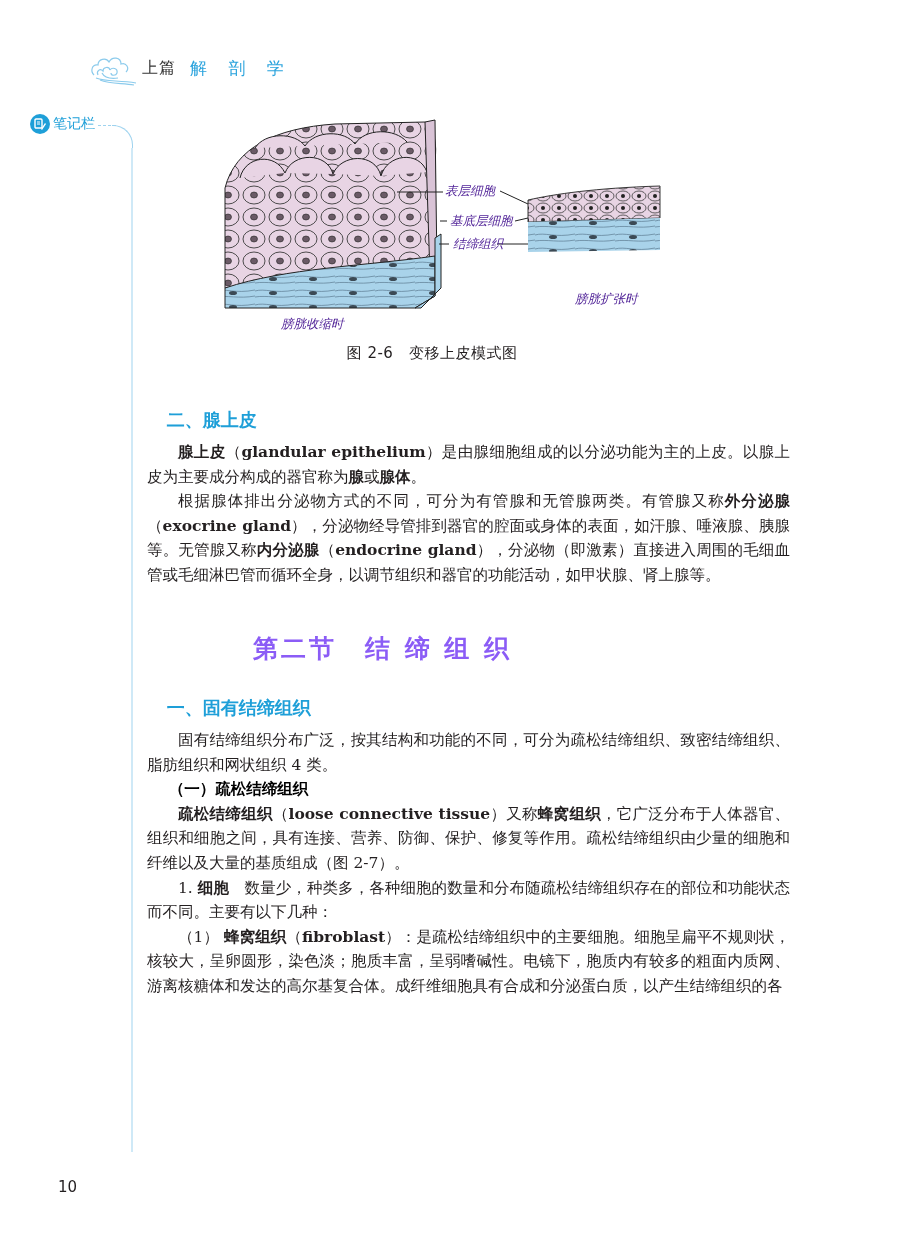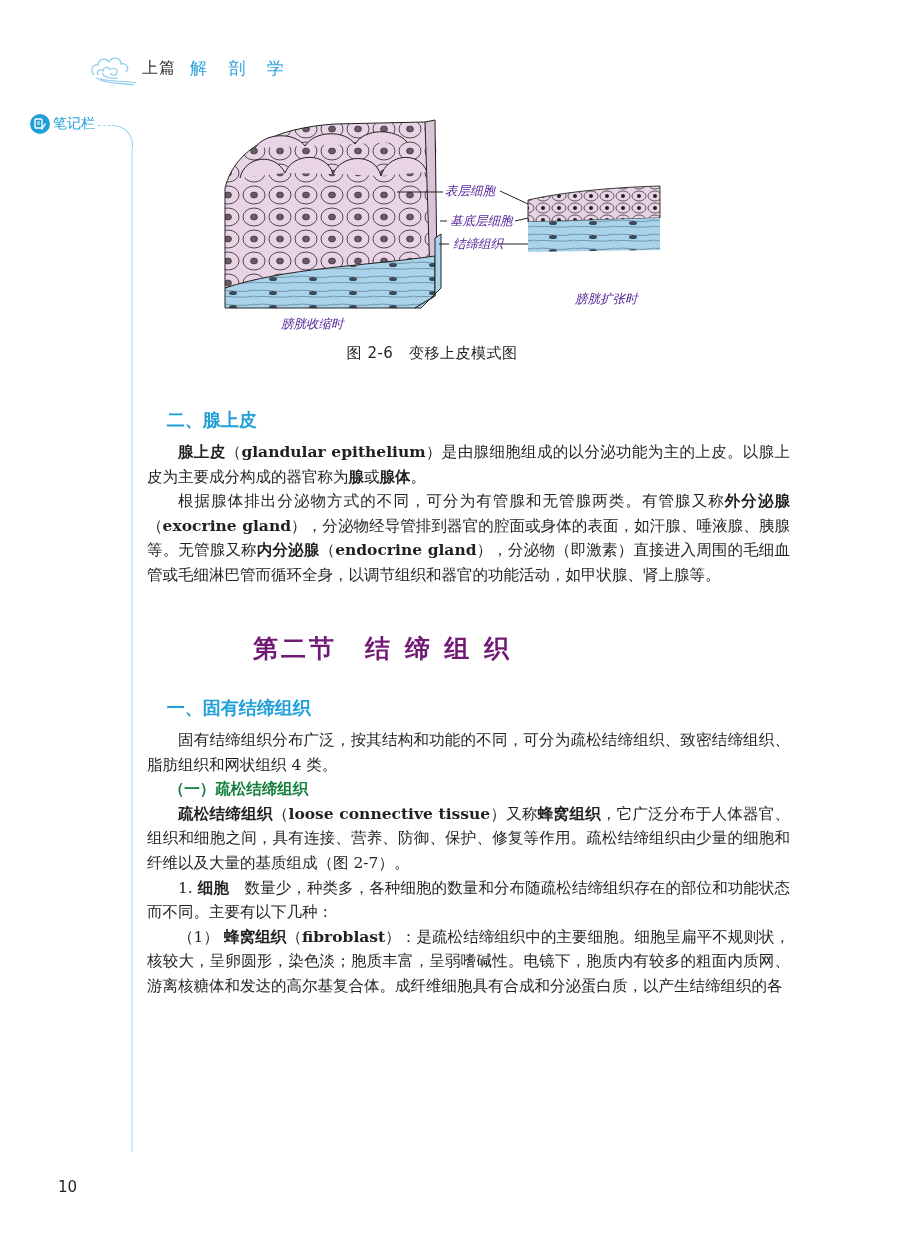--- a/index.html
+++ b/index.html
@@ -23,22 +23,22 @@
   
   .figure { position:absolute; left:215px; top:118px; width:450px; height:220px; }
   .fig-caption { position:absolute; left:0; width:864px; top:344px; text-align:center; font-size:15px; font-family:"DejaVu Sans",sans-serif; color:#231f20; letter-spacing:0.5px;}
   .fig-label { position:absolute; font-size:12.5px; color:#4c1d95; white-space:nowrap;font-style:italic; }
 
   
   .content { position:absolute; left:147px; width:643px; }
   .p { font-size:15.5px; line-height:24.6px; text-align:justify; margin:0; }
   .indent { text-indent:2em; }
   .h2 { font-size:18px; color:#1e9fd8; margin:0; padding-left:1.1em; font-family:"DejaVu Serif",serif; }
-  .h3 { font-size:15.5px; color:#15803d; margin:0; padding-left:1.4em; font-family:"DejaVu Sans",sans-serif; line-height:24.6px;}
-  .section-title { position:absolute; left:0; width:765px; top:632px; text-align:center; font-size:25px; font-weight:bold; color:#701a75; letter-spacing:3px; font-family:"DejaVu Sans",sans-serif; }
+  .h3 { font-size:15.5px; color:#000000; margin:0; padding-left:1.4em; font-family:"DejaVu Sans",sans-serif; line-height:24.6px;}
+  .section-title { position:absolute; left:0; width:765px; top:632px; text-align:center; font-size:25px; font-weight:bold; color:#8b5cf6; letter-spacing:3px; font-family:"DejaVu Sans",sans-serif; }
   b { font-weight:bold; }
   .page-num { position:absolute; left:58px; top:1178px; font-size:15px; font-family:"DejaVu Sans",sans-serif; color:#231f20; }
 </style>
 </head>
 <body>
 
 <div class="hdr">
   <svg class="cloud" viewBox="0 0 50 38">
     <g fill="none" stroke="#8ccbec" stroke-width="1.2">
       <path d="M6 26 C2 22 4 15 10 16 C10 10 18 8 21 13 C24 7 33 8 33 15 C38 13 42 19 38 23"></path>

